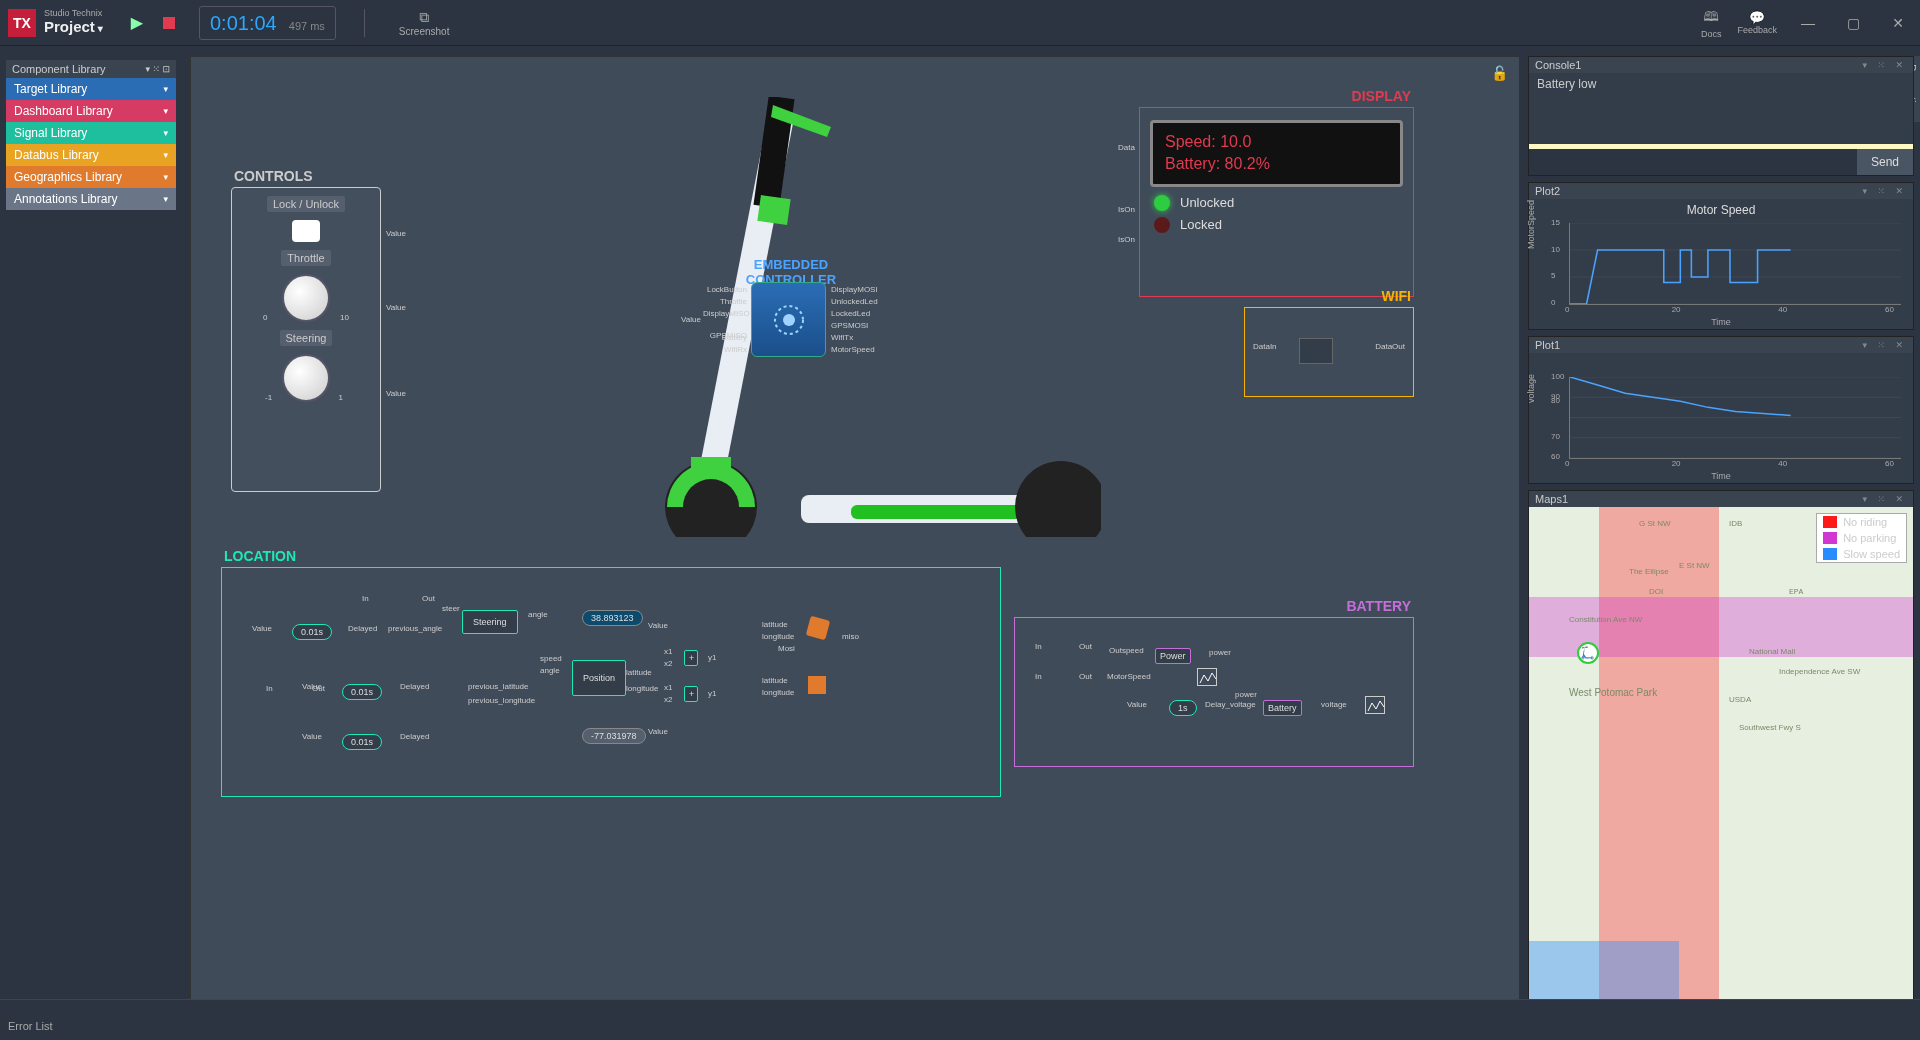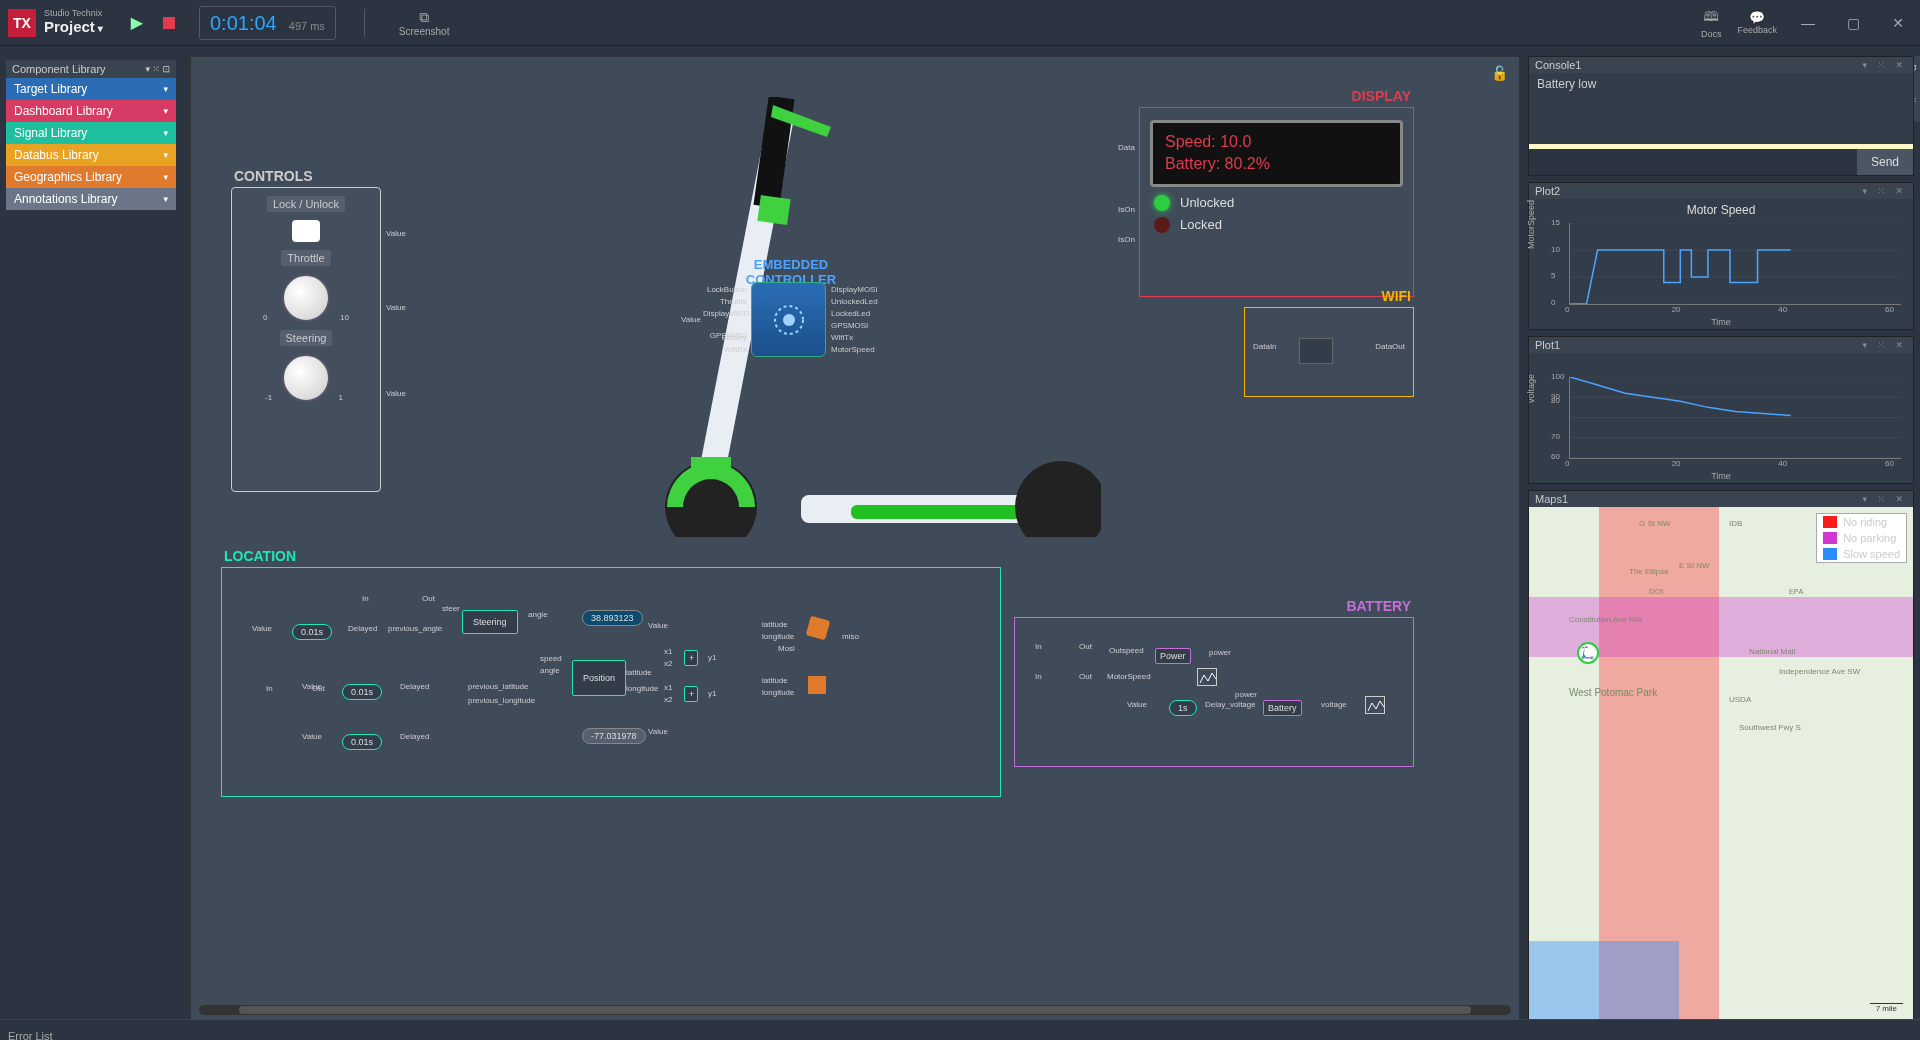--- a/index.html
+++ b/index.html
@@ -82,21 +82,21 @@
 .xlabel { position: absolute; bottom: 2px; left: 50%; transform: translateX(-50%); font-size: 9px; color: #aaa; }
 .tick { position: absolute; font-size: 8px; color: #aaa; }
 
 .map-body { flex: 1; position: relative; background: #d9e8d0; min-height: 240px; overflow: hidden; }
 .map-legend { position: absolute; top: 6px; right: 6px; background: #fff; border: 1px solid #aaa; font-size: 11px; }
 .map-legend div { padding: 2px 6px; display: flex; align-items: center; gap: 6px; }
 .sw { width: 14px; height: 12px; }
 
 .properties-tab { position: absolute; top: 56px; right: 0; writing-mode: vertical-rl; background: #3a4450; padding: 8px 2px; font-size: 11px; color: #bbb; cursor: pointer; }
 
-.bottom-bar { position: absolute; bottom: 0; left: 0; right: 0; height: 20px; background: #2b3440; border-top: 1px solid #444; padding: 10px 8px; font-size: 11px; color: #aaa; }
+.bottom-bar { position: absolute; bottom: 0; left: 0; right: 0; height: 20px; background: #2b3440; border-top: 1px solid #444; padding: 20px 8px; font-size: 11px; color: #aaa; }
 
 .hscroll { position: absolute; bottom: 4px; left: 8px; right: 8px; height: 10px; background: #333; border-radius: 5px; }
 .hscroll .thumb { position: absolute; top: 1px; bottom: 1px; left: 40px; right: 40px; background: #555; border-radius: 4px; }
 </style>
 </head>
 <body>
 
 <div class="topbar">
   <div class="logo">TX</div>
   <div class="title-block">

